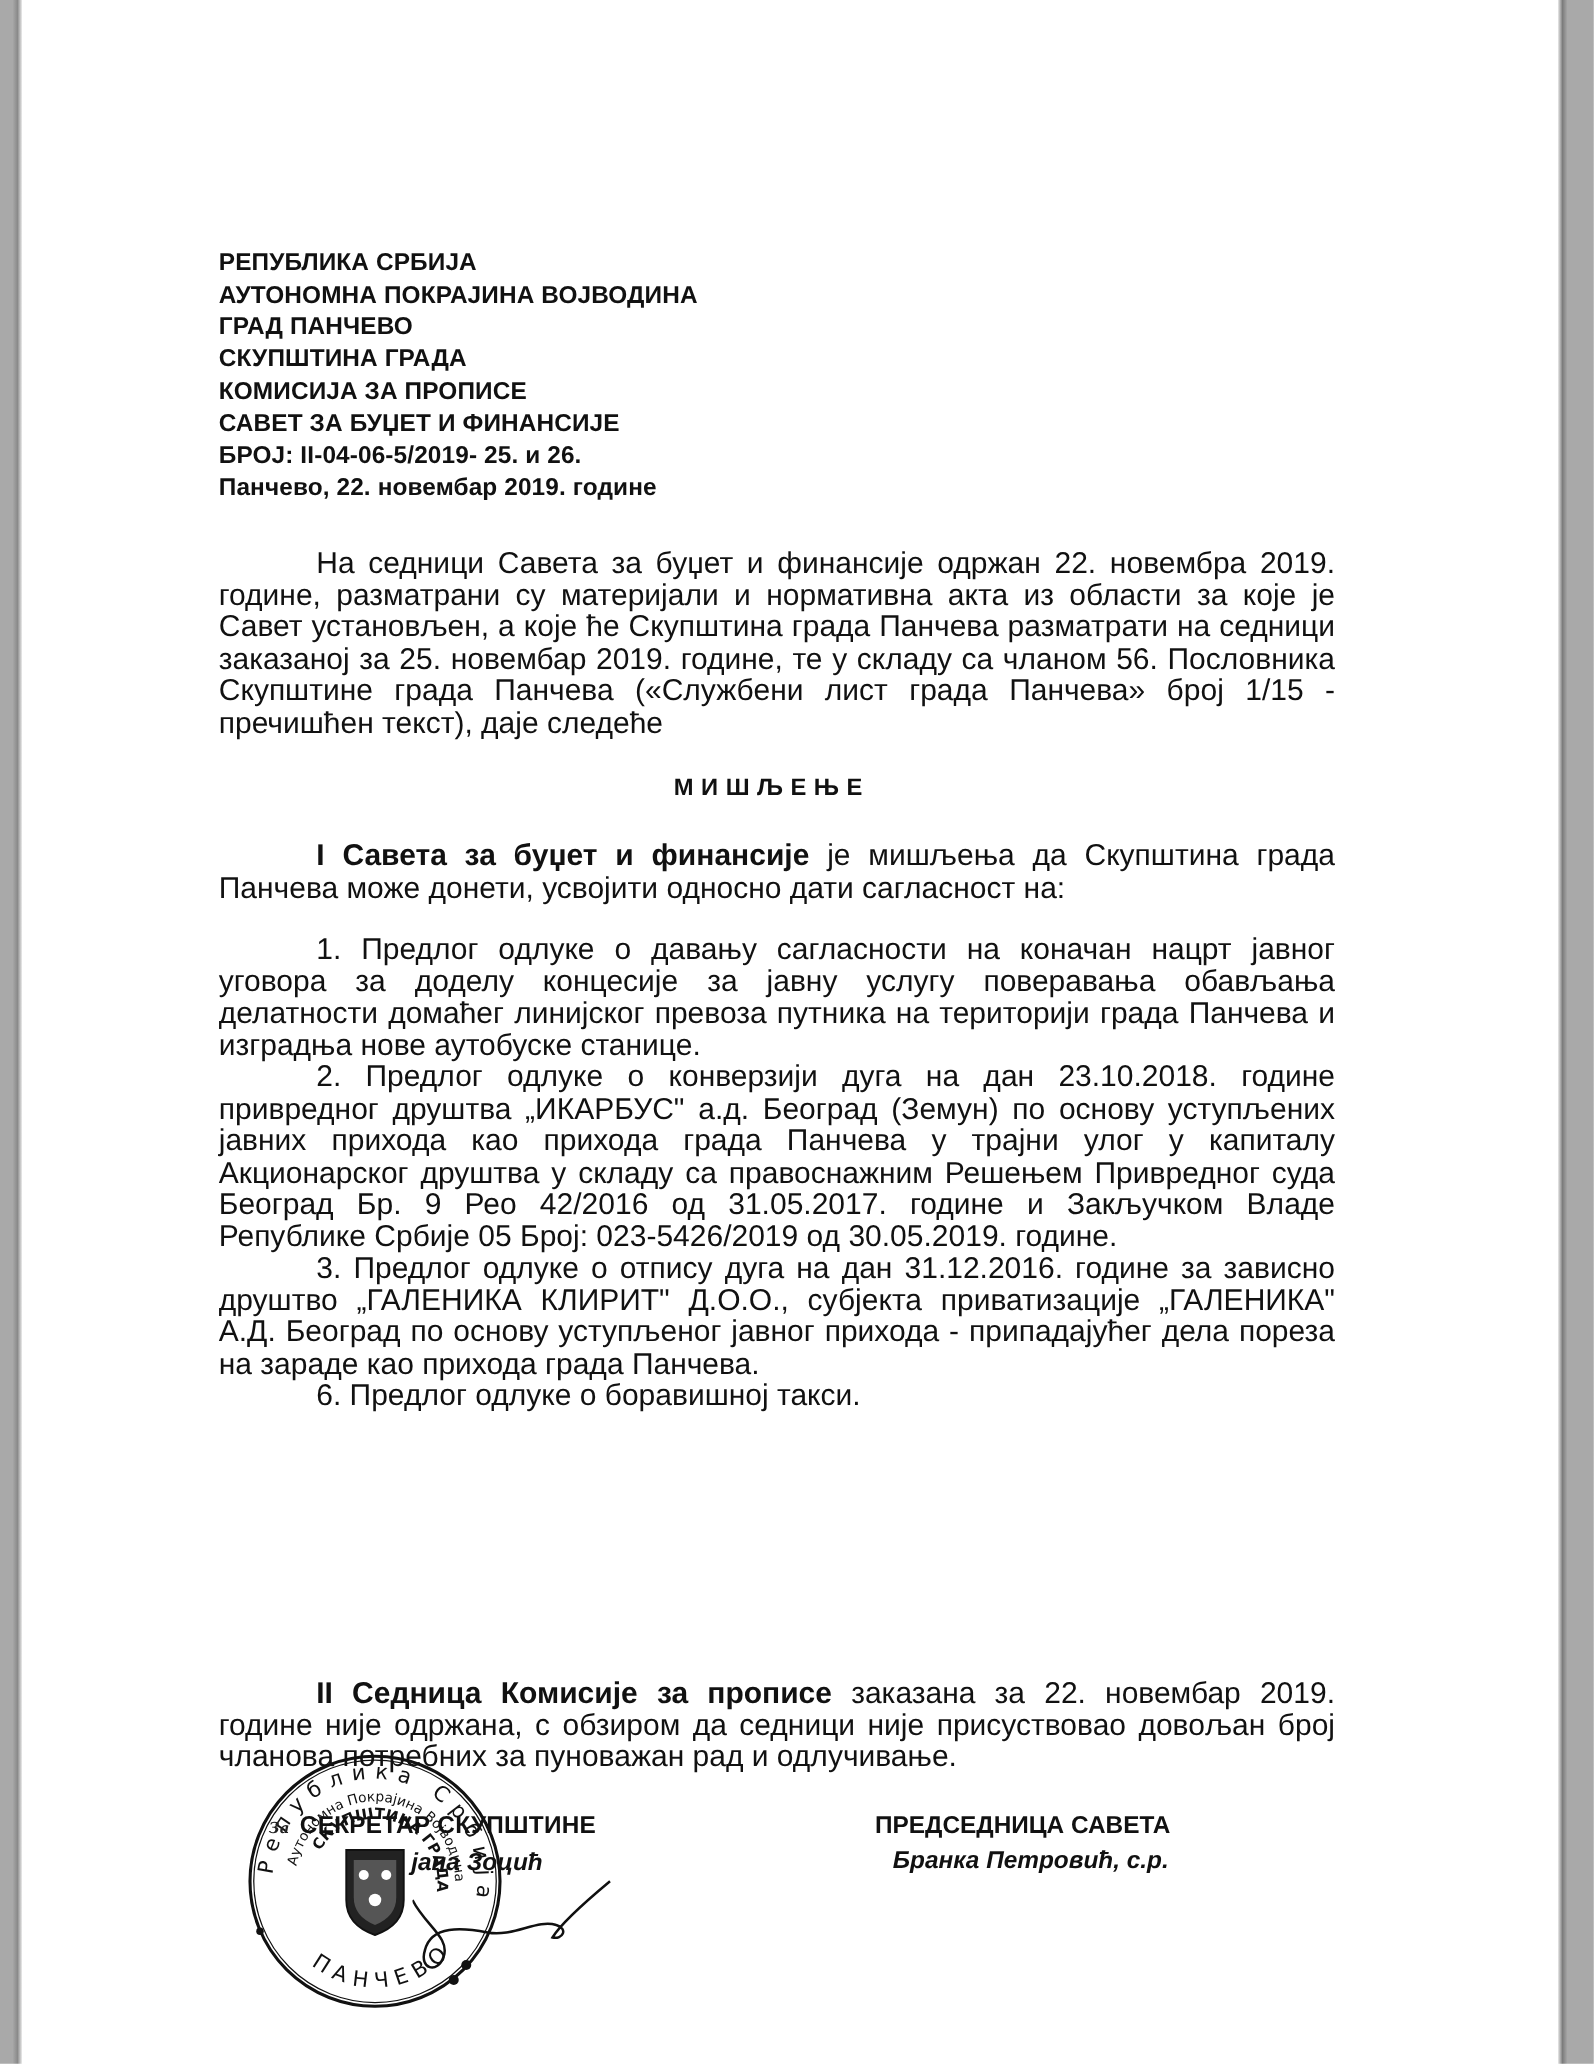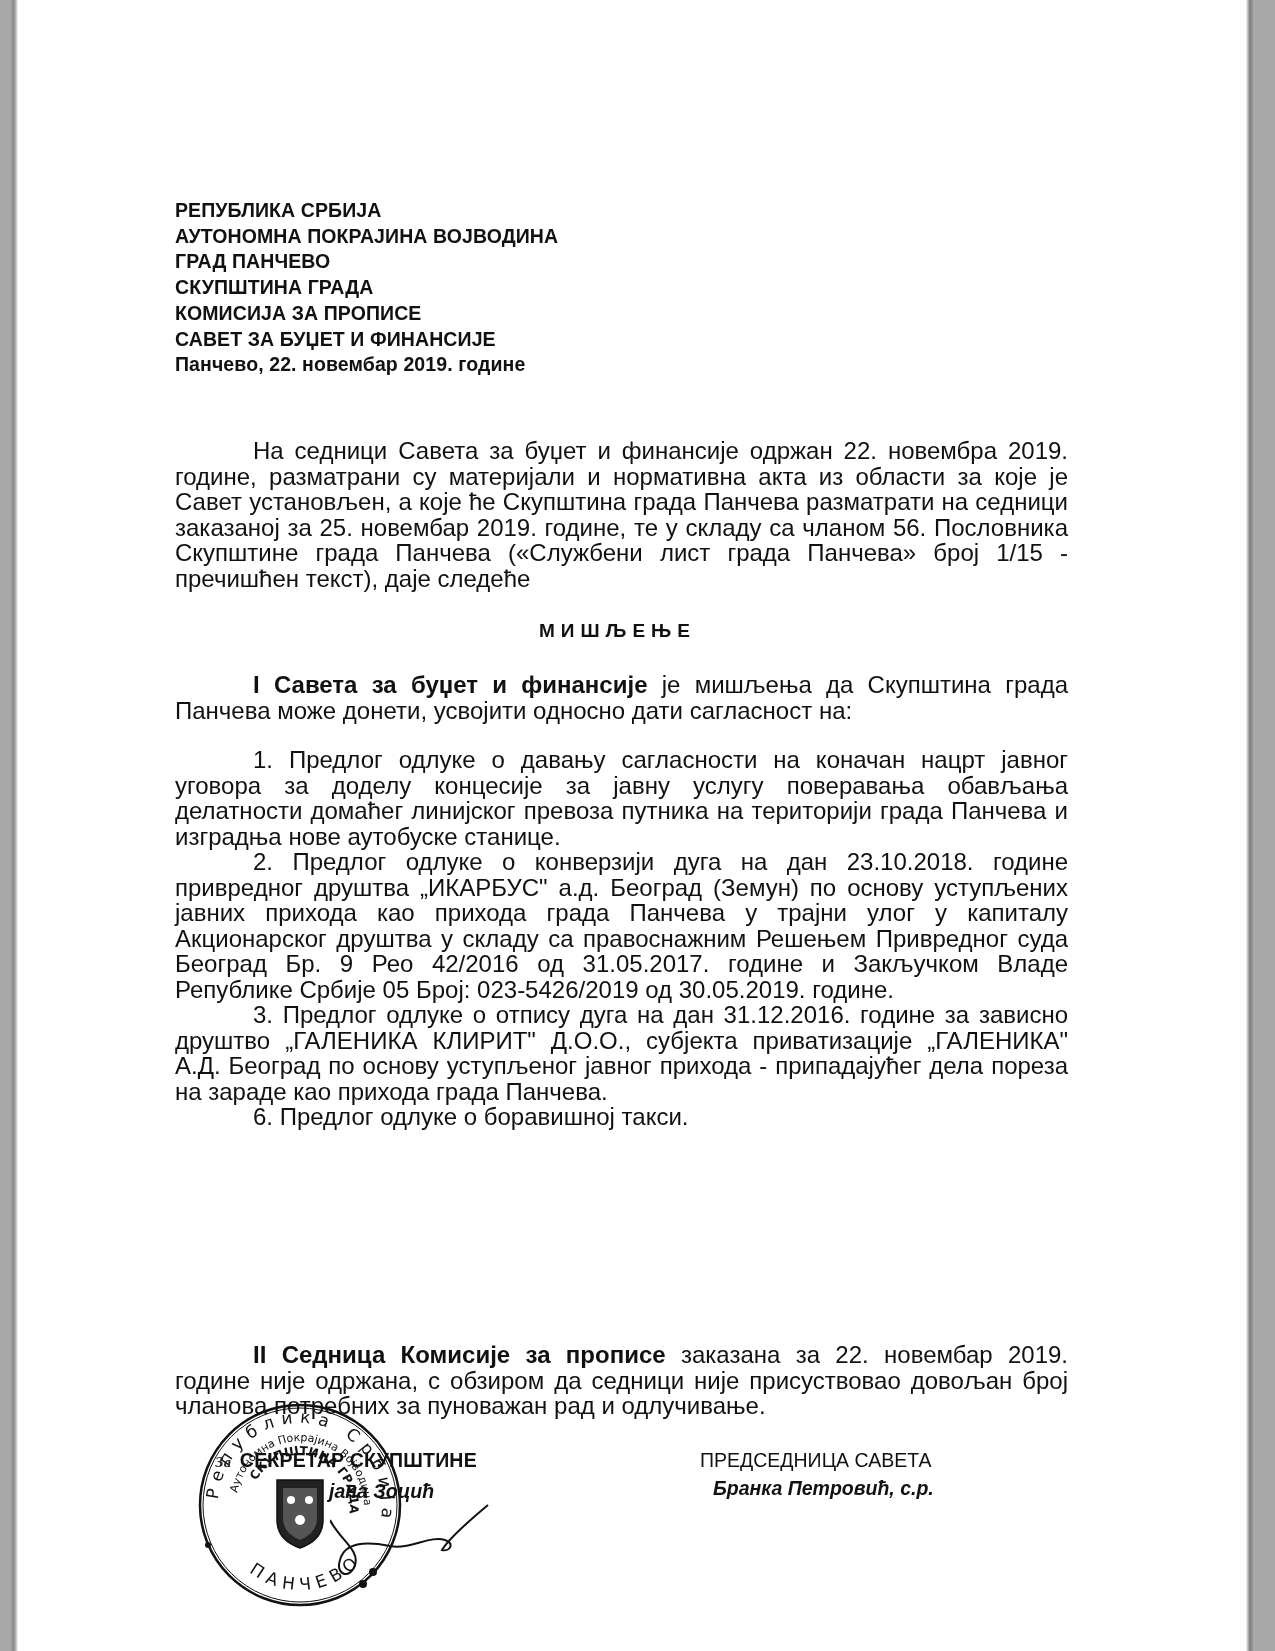--- a/index.html
+++ b/index.html
@@ -21,40 +21,41 @@
   .heading span { position:relative; left:-20px; }
   .sec1 { top:672px; }
   .items { top:747px; }
   .sec2 { top:1342px; }
   b { font-weight:bold; }
   .sig-left { position:absolute; left:215px; top:1446px; font-size:19.5px; line-height:28px; }
   .sig-left .title { font-weight:bold; letter-spacing:0.2px; }
   .sig-left .hand { font-family:"DejaVu Serif", serif; font-style:italic; font-size:12px; margin-right:8px; color:#222; }
   .sig-left .name { font-weight:bold; font-style:italic; padding-left:114px; }
   .sig-right { position:absolute; left:700px; top:1446px; font-size:19.5px; line-height:28px; }
-  .sig-right .title { font-weight:normal; }
+  .sig-right .title { font-weight:bold; }
   .sig-right .name { font-weight:bold; font-style:italic; padding-left:13px;text-align:center; }
   .stamp { position:absolute; left:195px; top:1400px; width:210px; height:210px; }
   .signature { position:absolute; left:330px; top:1480px; width:160px; height:100px; }
 </style>
 </head>
 <body>
 
 <div class="scan-left"></div>
 <div class="scan-right"></div>
 
 <div class="page">
 
   <div class="header">
     <div>РЕПУБЛИКА СРБИЈА</div>
     <div>АУТОНОМНА ПОКРАЈИНА ВОЈВОДИНА</div>
     <div>ГРАД ПАНЧЕВО</div>
     <div>СКУПШТИНА ГРАДА</div>
     <div>КОМИСИЈА ЗА ПРОПИСЕ</div>
     <div>САВЕТ ЗА БУЏЕТ И ФИНАНСИЈЕ</div>
+    <div>БРОЈ: II-04-06-5/2019- 25. и 26.</div>
     <div>Панчево,  22. новембар 2019. године</div>
   </div>
 
   <div class="body intro">
     <p class="p">На седници Савета за буџет и финансије одржан 22. новембра 2019. године, разматрани су материјали и нормативна акта из области за које је Савет установљен, а које ће Скупштина града Панчева разматрати на седници заказаној за 25. новембар 2019. године, те у складу са чланом 56. Пословника Скупштине града Панчева («Службени лист града Панчева» број 1/15 - пречишћен текст), даје следеће</p>
   </div>
 
   <div class="heading">
     <span>МИШЉЕЊЕ</span>
   </div>

